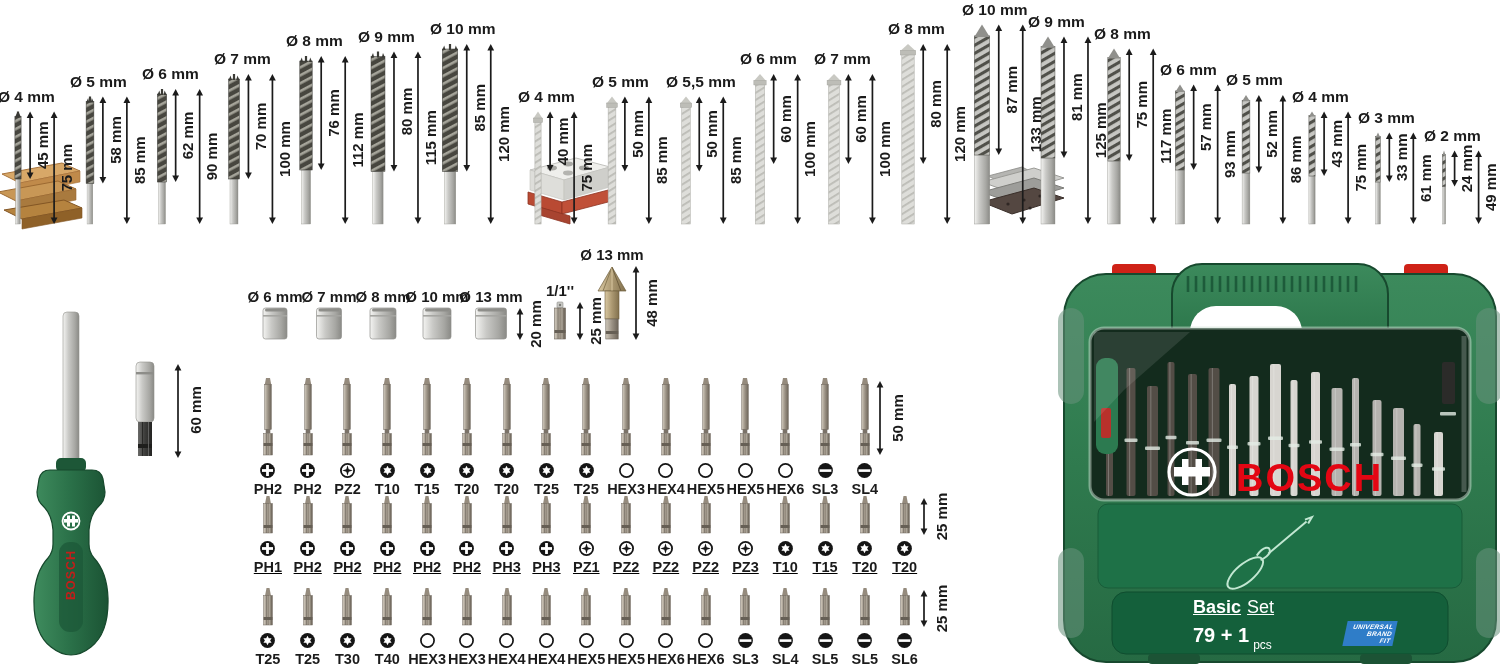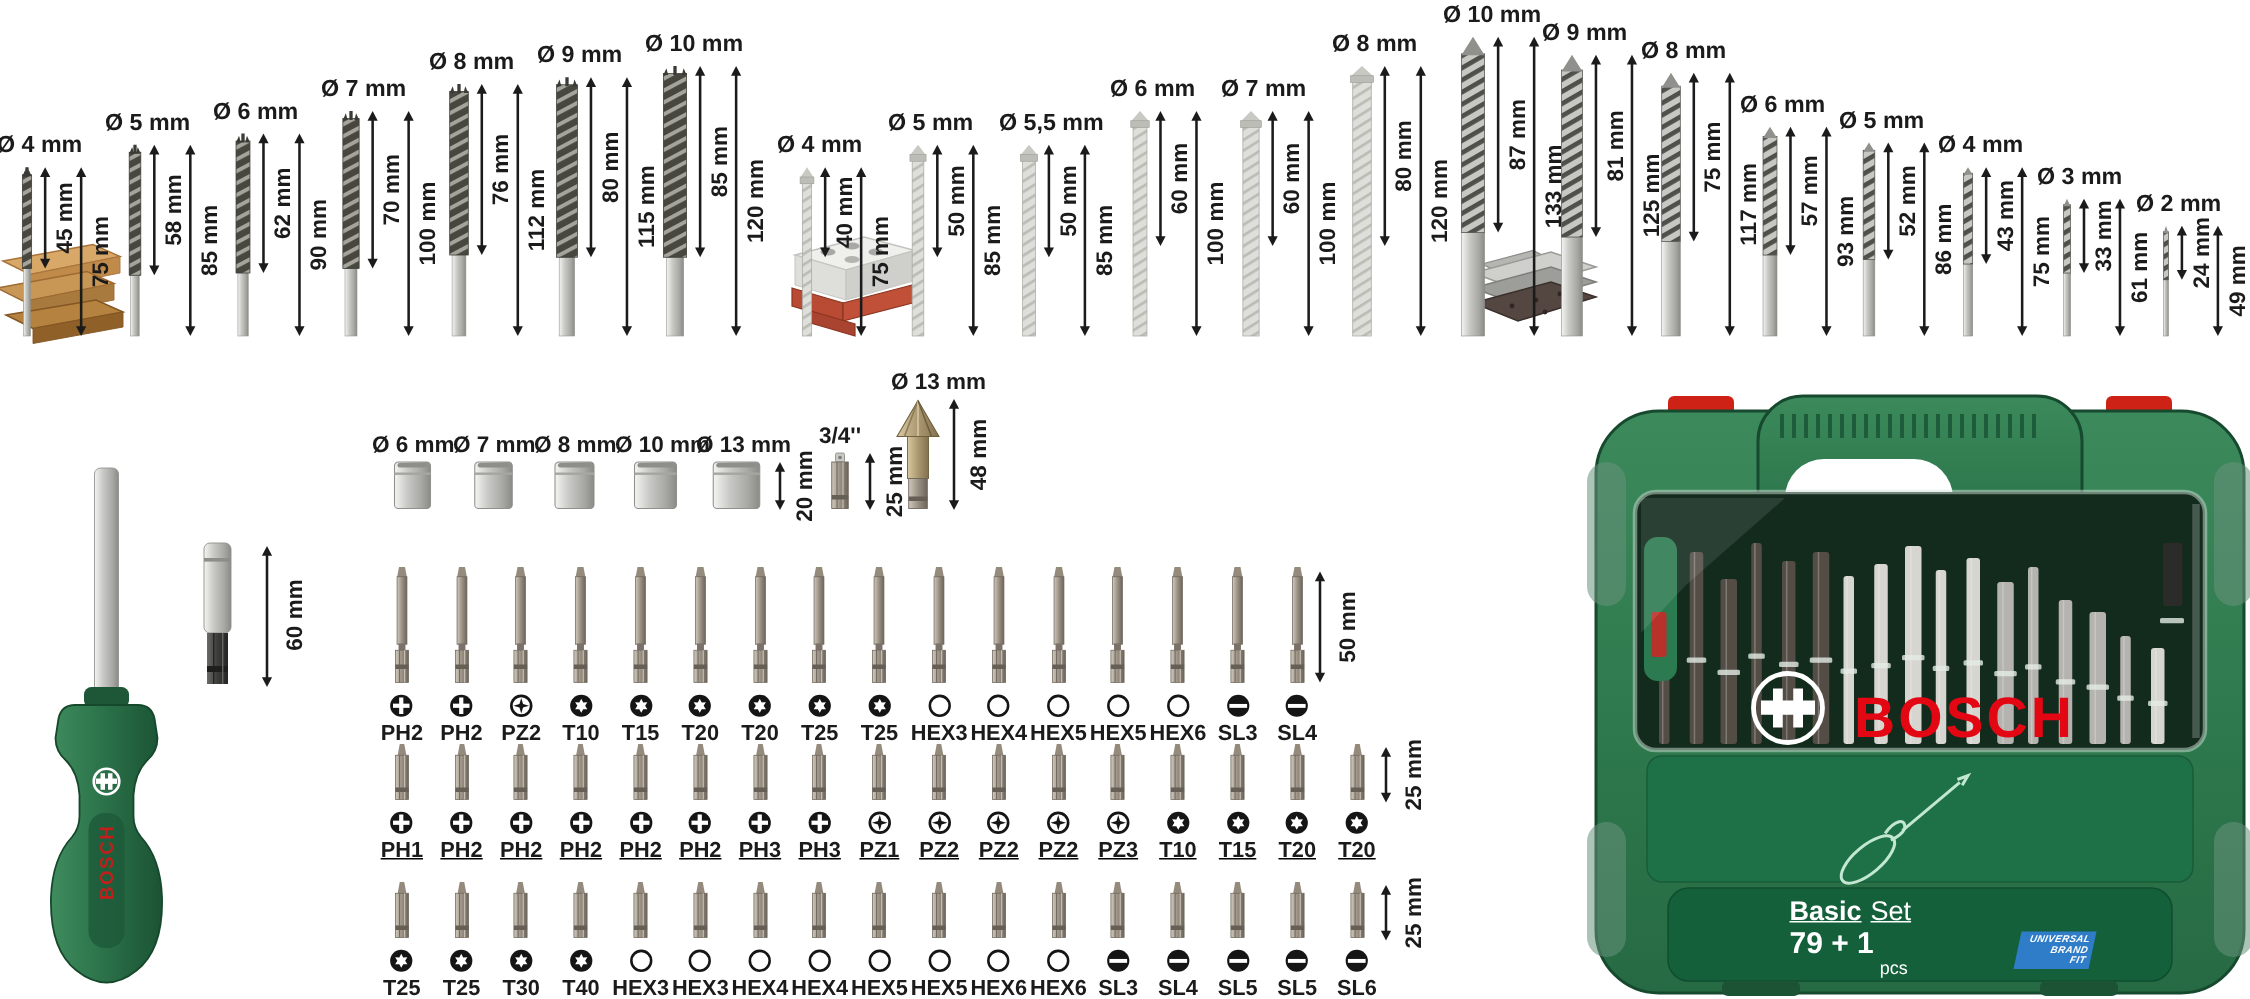--- a/index.html
+++ b/index.html
@@ -4,34 +4,34 @@
 <style>
   html,body{margin:0;padding:0;background:#fff;}
   .canvas{position:relative;width:1500px;height:666px;background:#fff;overflow:hidden;
           font-family:"Liberation Sans",sans-serif;}
   svg{overflow:visible;display:block;}
   .drill-group{position:absolute;top:0;height:240px;display:flex;align-items:flex-end;}
   .drill-group .mat-icon{position:absolute;z-index:0;}
   .drill-item{position:relative;z-index:1;height:240px;flex:0 0 auto;}
   .dlabel{font:700 15.5px "Liberation Sans",sans-serif;fill:#1b1b1b;}
   .mlabel{font:700 15px "Liberation Sans",sans-serif;fill:#1b1b1b;}
-  .mid-col{position:absolute;display:flex;flex-direction:column;}
+  .mid-col{position:absolute;display:flex;flex-direction:column;align-items:center;}
   .mid-label{font:700 15px "Liberation Sans",sans-serif;color:#1b1b1b;white-space:nowrap;}
   .bit-row{position:absolute;display:flex;align-items:flex-start;}
   .bit-item{width:39.8px;display:flex;flex-direction:column;align-items:center;flex:0 0 auto;text-align:right;}
   .bit-item .glyph{margin-top:7px;}
   .bit-label{margin-top:2px;font:700 14.5px "Liberation Sans",sans-serif;color:#1b1b1b;white-space:nowrap;}
   .row-arrow{position:absolute;}
   .tool{position:absolute;}
   .case-wrap{position:absolute;left:1060px;top:262px;width:440px;height:404px;}
   .case-brand{font:800 38px "Liberation Sans",sans-serif;fill:var(--bosch-red,#e30613);letter-spacing:2px;}
   .sd-brand{font:700 12.5px "Liberation Sans",sans-serif;fill:#c11f1a;letter-spacing:1px;}
   .case-text-basic{position:absolute;left:1193px;top:597px;color:#fff;font-size:18px;text-decoration:underline;}
   .case-text-basic .b{font-weight:700;margin-right:6px;}
-  .case-text-pcs{position:absolute;left:1193px;top:618px;color:#fff;display:flex;align-items:flex-start;}
+  .case-text-pcs{position:absolute;left:1193px;top:618px;color:#fff;display:flex;align-items:center;}
   .case-text-pcs .n{font-weight:700;font-size:20px;}
   .case-text-pcs .u{font-size:12px;margin-left:4px;margin-top:20px;}
   .badge{position:absolute;left:1345px;top:621px;width:44px;background:var(--badge-blue,#2f7dc8);
          transform:skewX(-12deg);padding:2px 3px;}
   .badge .bl{display:block;font:italic 700 6.5px "Liberation Sans",sans-serif;color:#fff;
              text-align:right;line-height:7px;letter-spacing:.3px;}
 </style>
 </head>
 <body>
 
@@ -473,21 +473,21 @@
       <rect x="11.5" y="8" width="31" height="1.6" fill="#a5a5a1"></rect>
     </svg>
       </div>
       <svg style="position:absolute;left:512px;top:300px" width="42" height="44">
   <line x1="8" y1="13.5" x2="8" y2="34.5" stroke="#1b1b1b" stroke-width="1.7"></line>
         <polygon points="8,8 4.6,14.5 11.4,14.5" fill="#1b1b1b"></polygon>
         <polygon points="8,40 4.6,33.5 11.4,33.5" fill="#1b1b1b"></polygon>
         <text class="mlabel" transform="translate(24 24) rotate(-90)" dy="0.35em" text-anchor="middle">20 mm</text>
       </svg>
       <div class="mid-col" style="left:546px;top:282px;width:28px">
-  <div class="mid-label">3/4''</div>
+  <div class="mid-label">1/1''</div>
   <svg width="28" height="40" style="margin-top:3px">
     <rect x="11" y="0" width="6" height="6" rx="1" fill="#c9c9c5" stroke="#8e8e8a" stroke-width="0.6"></rect>
     <circle cx="14" cy="3" r="1.2" fill="#7c7c78"></circle>
     <rect x="8.5" y="6" width="11" height="31" fill="url(#gBitV)" stroke="#6f675d" stroke-width="0.6"></rect>
     <line x1="12" y1="6" x2="12" y2="37" stroke="#6f675d" stroke-width="0.7"></line>
     <line x1="16" y1="6" x2="16" y2="37" stroke="#cfc8bb" stroke-width="0.7"></line>
     <rect x="8.5" y="28" width="11" height="3" fill="#665f55"></rect>
   </svg>
       </div>
       <svg style="position:absolute;left:572px;top:294px" width="40" height="52">

